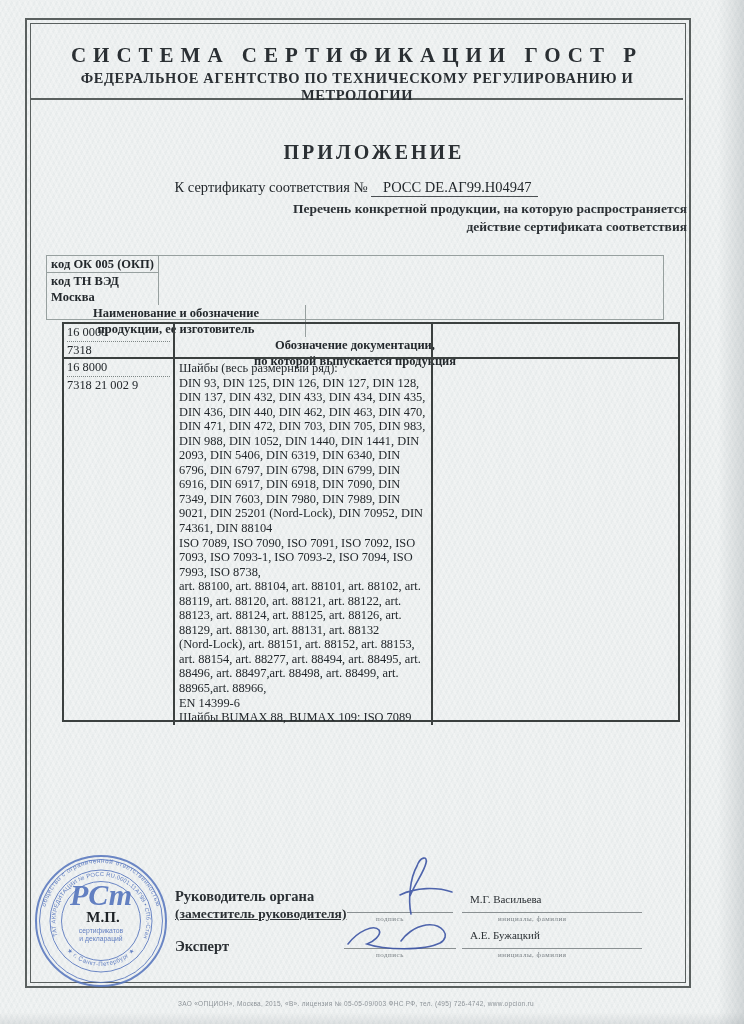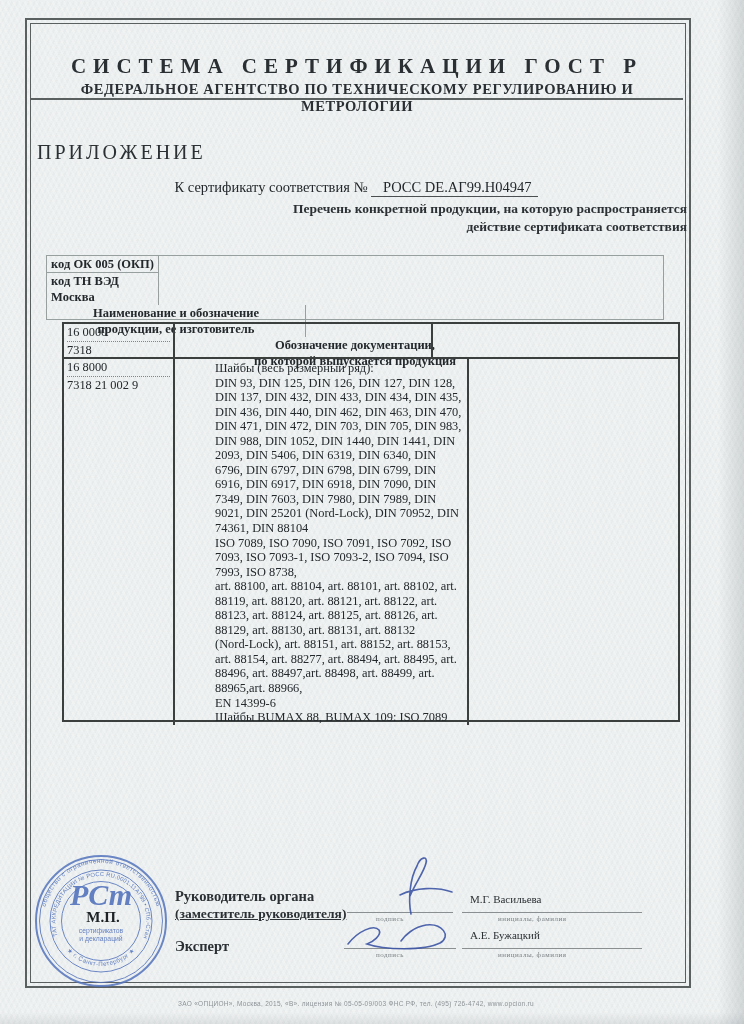--- a/index.html
+++ b/index.html
@@ -12,45 +12,45 @@
     font-family:"Liberation Serif", serif;color:#23282c;
   }
   .edge-shadow-right{position:absolute;right:0;top:0;width:26px;height:1024px;
     background:linear-gradient(to right, rgba(110,120,126,0), rgba(110,120,126,.22));}
   .edge-shadow-bottom{position:absolute;left:0;bottom:0;width:744px;height:12px;
     background:linear-gradient(to bottom, rgba(110,120,126,0), rgba(110,120,126,.14));}
   .frame-outer{position:absolute;left:25px;top:18px;width:662px;height:966px;border:2px solid #5a605f;}
   .frame-inner{position:absolute;left:30px;top:23px;width:654px;height:958px;border:1px solid #5a605f;}
   .cert-header{position:absolute;left:31px;top:24px;width:652px;height:74px;
     border-bottom:2px solid #5a605f;text-align:center;}
-  .sys-title{margin-top:31px;font-size:21px;font-weight:bold;letter-spacing:7px;line-height:23px;color:#2a2f33;}
+  .sys-title{margin-top:20px;font-size:21px;font-weight:bold;letter-spacing:7px;line-height:23px;color:#2a2f33;}
   .agency{margin-top:3px;font-size:14.5px;font-weight:bold;letter-spacing:.6px;color:#2a2f33;}
   .form-number{position:absolute;left:508px;top:112px;white-space:nowrap;}
   .form-number .nsign{font-size:18px;color:#33383c;}
   .num-red{font-family:"DejaVu Sans Mono", monospace;font-size:21px;letter-spacing:2.5px;color:#d7574f;}
-  .doc-title{position:absolute;left:37px;top:141px;width:662px;
-    font-size:20px;font-weight:normal;letter-spacing:3px;color:#2b3034;}
+  .doc-title{position:absolute;left:43px;top:141px;width:662px;text-align:center;
+    font-size:20px;font-weight:bold;letter-spacing:3px;color:#2b3034;}
   .cert-line{position:absolute;left:25px;top:179px;width:662px;text-align:center;font-size:14.5px;}
   .cert-no{border-bottom:1px solid #4a4f52;padding:0 6px 1px 12px;}
   .list-caption{position:absolute;left:25px;top:200px;width:662px;text-align:right;
     font-size:13.5px;font-weight:bold;line-height:18px;white-space:pre-line;color:#2b3034;}
   
   .tbl-header{position:absolute;left:46px;top:255px;width:618px;height:65px;
     border:1px solid #97a09f;display:flex;font-size:12.5px;font-weight:bold;line-height:16px;box-sizing:border-box;flex-direction:column;}
   .th-c1{width:112px;border-right:1px solid #97a09f;display:flex;flex-direction:column;box-sizing:border-box;}
   .th-c1-top{flex:1;border-bottom:1px solid #97a09f;display:flex;align-items:center;padding-left:4px;}
   .th-c1-bot{flex:1;display:flex;align-items:center;padding-left:4px;}
   .th-c2{width:259px;border-right:1px solid #97a09f;display:flex;align-items:center;justify-content:center;
     text-align:center;white-space:pre-line;box-sizing:border-box;}
   .th-c3{flex:1;display:flex;align-items:center;justify-content:center;text-align:center;white-space:pre-line;}
   
   .tbl-body{position:absolute;left:46px;top:322px;width:618px;height:400px;border:2px solid #3b403f;
     display:flex;flex-direction:column;font-size:12.4px;box-sizing:border-box;margin-left:16px;}
   .tr1{height:33px;border-bottom:2px solid #3b403f;display:flex;}
-  .tr2{flex:1;display:flex;gap:36px;}
+  .tr2{flex:1;display:flex;}
   .td-c1{width:111px;border-right:2px solid #3b403f;padding:1px 3px 0 3px;box-sizing:border-box;line-height:14px;}
   .td-c2{width:258px;border-right:2px solid #3b403f;padding:2px 3px 0 4px;box-sizing:border-box;
     line-height:14.55px;white-space:pre-line;}
   .td-c3{flex:1;}
   .okp{display:block;border-bottom:1px dotted #7f8887;padding-bottom:2px;margin-bottom:1px;}
   
   .lbl{position:absolute;font-weight:bold;color:#2b3034;}
   .role1a{left:175px;top:888px;font-size:14.5px;}
   .role1b{left:175px;top:906px;font-size:13.5px;text-decoration:underline;}
   .role2{left:175px;top:938px;font-size:14.5px;}

